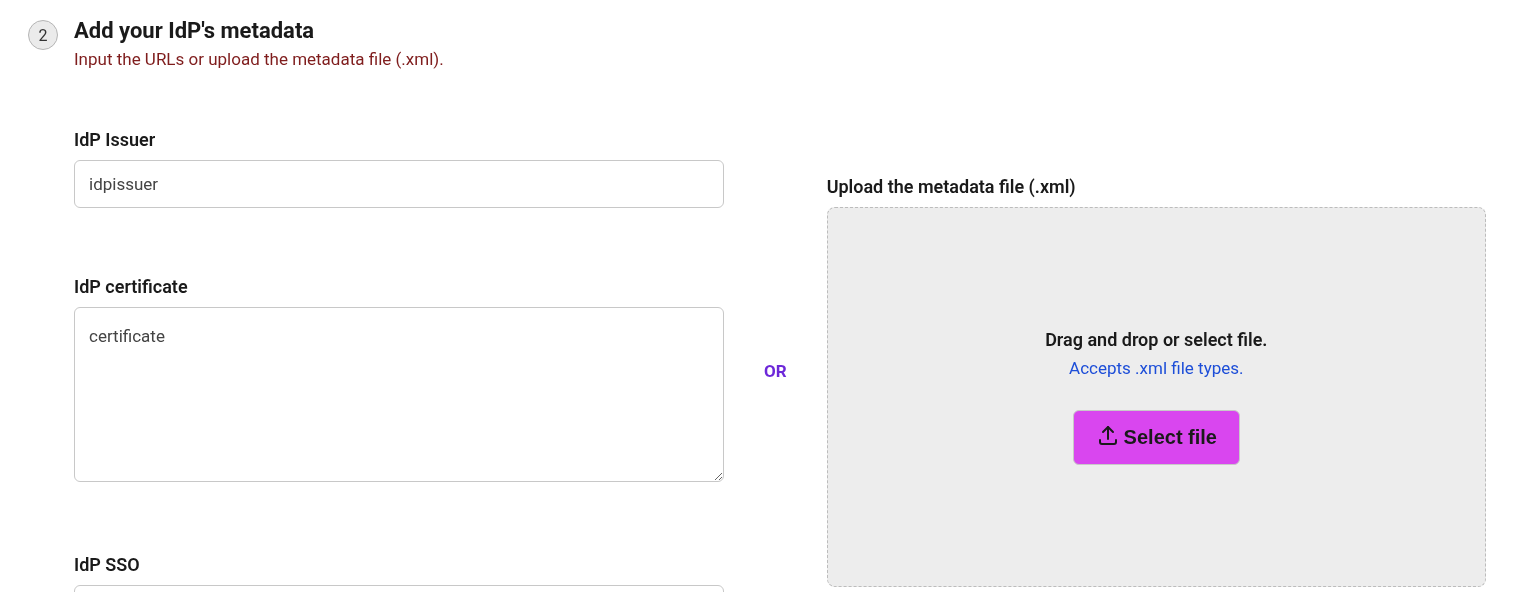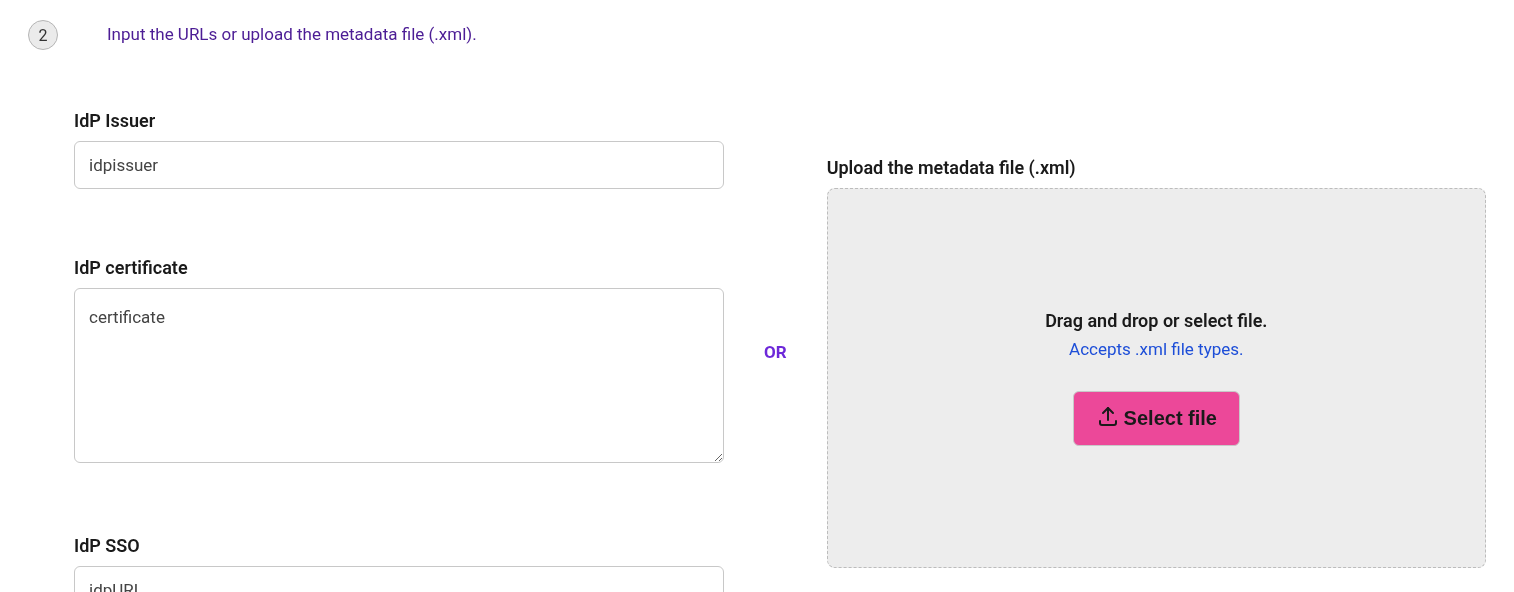--- a/index.html
+++ b/index.html
@@ -14,21 +14,21 @@
       width: 30px; height: 30px;
       border: 1.5px solid #b5b5b5;
       border-radius: 50%;
       background: #ebebeb;
       display: flex; align-items: center; justify-content: center;
       font-size: 16px; color: #333;
       flex-shrink: 0;
       margin-top: 2px;
     }
     .step-heading { font-size: 22px; font-weight: 700; color: #1a1a1a; }
-    .step-desc { font-size: 17px; color: #4c1d95; margin-top: 6px; margin-left: 33px; }
+    .step-desc { font-size: 17px; color: #7f1d1d; margin-top: 6px; }
     .content {
       margin-left: 46px;
       margin-top: 40px;
       display: flex;
       align-items: center;
       gap: 40px;
     }
     .left-col { flex: 0 0 650px; display: flex; flex-direction: column; gap: 48px; }
     .field-label { font-size: 18px; font-weight: 600; color: #1a1a1a; margin-bottom: 10px; display:block;margin-top:20px; }
     .text-input,
@@ -55,34 +55,35 @@
       display: flex;
       flex-direction: column;
       align-items: center;
       justify-content: center;
       gap: 8px;
     }
     .drop-title { font-size: 18px; font-weight: 600; color: #1a1a1a; }
     .drop-desc  { font-size: 17px; color: #1d4ed8; margin-bottom: 24px; }
     .select-btn {
       display: inline-flex; align-items: center; gap: 4px;
-      background: #ec4899; border: 1px solid #c8c8c8; border-radius: 6px;
+      background: #d946ef; border: 1px solid #c8c8c8; border-radius: 6px;
       padding: 12px 22px; font-size: 20px; font-weight: 600; color: #1a1a1a;
       cursor: pointer;
     }
     .select-btn svg { width: 24px; height: 24px; flex-shrink: 0; }
   </style>
 </head>
 <body>
 
 <div class="step-row">
   <div class="step-badge">
     <span>2</span>
   </div>
   <div>
+    <div class="step-heading">Add your IdP's metadata</div>
     <div class="step-desc">Input the URLs or upload the metadata file (.xml).</div>
   </div>
 </div>
 
 <div class="content">
 
   <div class="left-col">
     <div>
       <label class="field-label">IdP Issuer</label>
       <input class="text-input" type="text" value="idpissuer" style="">

